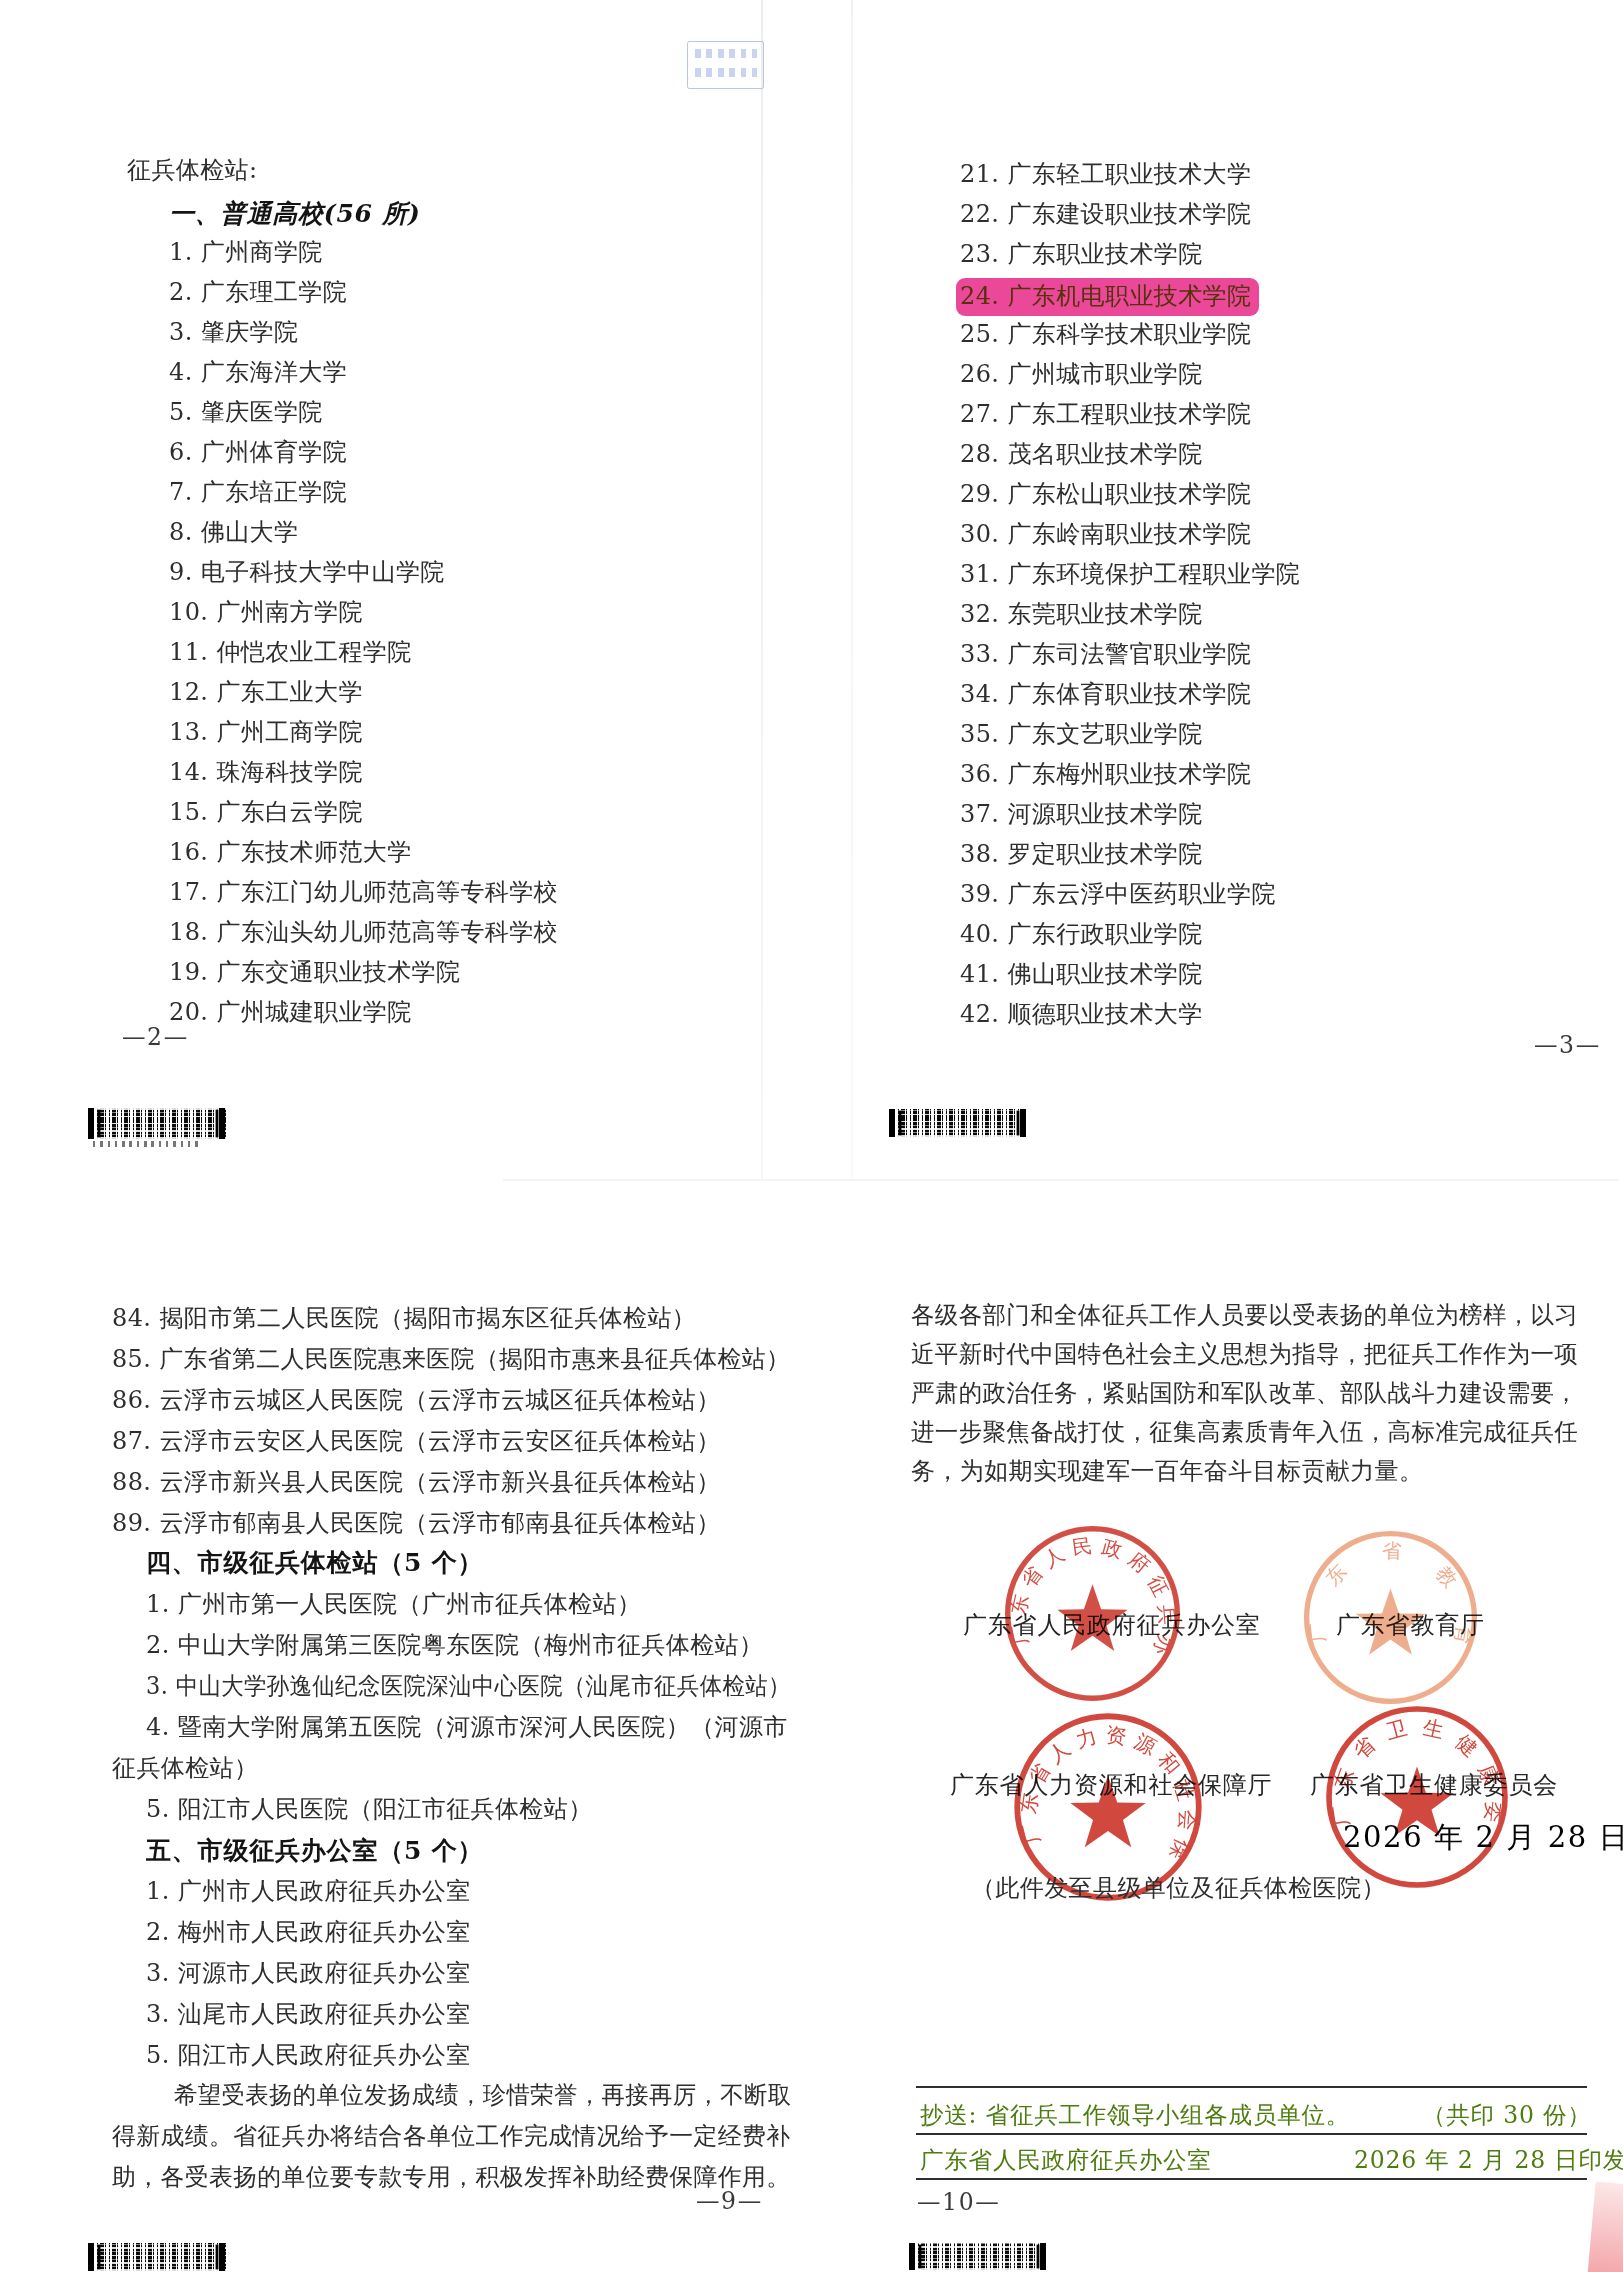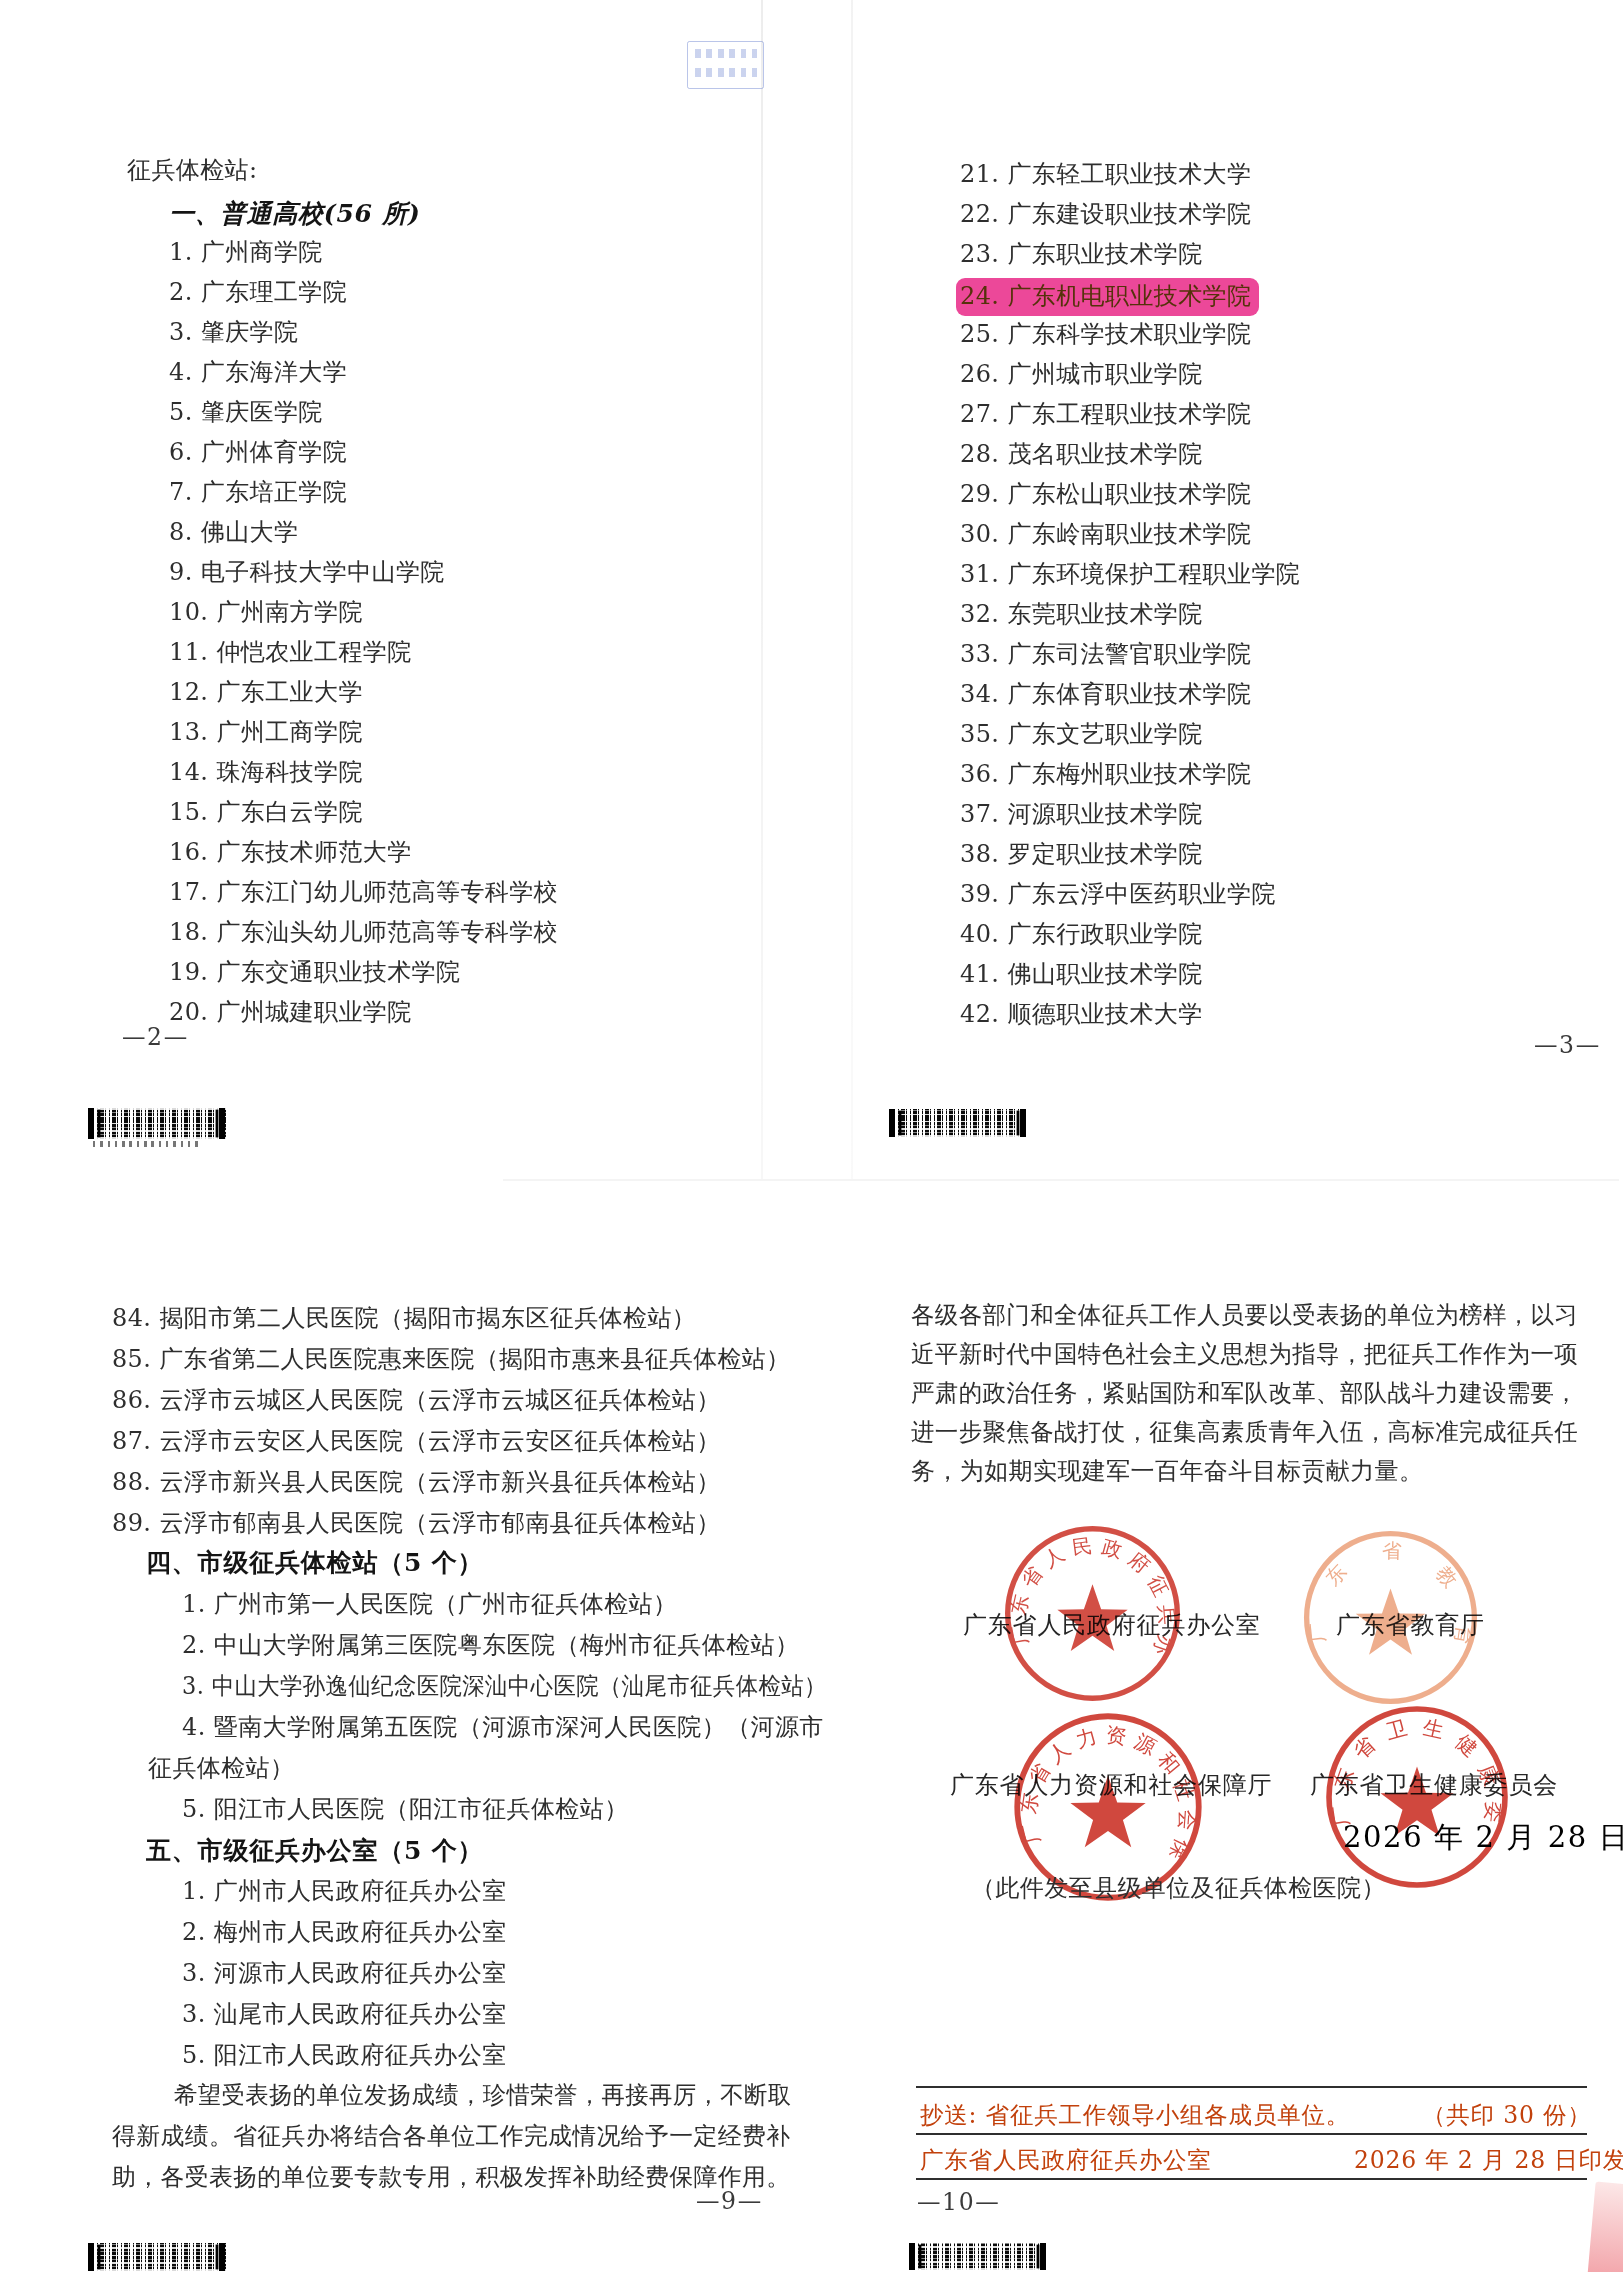--- a/index.html
+++ b/index.html
@@ -12,21 +12,21 @@
   .line .txt{display:inline-block;white-space:nowrap;}
   .line.cont{padding-left:0 !important;}
   .list{position:absolute;}
   .t30{font-size:24px;letter-spacing:0.4px;}
   .heading{font-weight:700;color:#141414;font-size:25px;letter-spacing:0.8px;white-space:nowrap;}
   .pagenum{font-size:23.5px;color:#3a3a3a;letter-spacing:1.6px;}
   .txt.highlight{background:#ec4899;color:#55320a;padding:2.4px 7.3px 3.2px 4px;margin-left:-4px;border-radius:9px;}
   
   .para .line{padding-left:0;}
   .para.indent-first .line:first-child{padding-left:62px;}
-  .p9list .line{padding-left:34px;margin-left:36px;}
+  .p9list .line{padding-left:34px;}
   
   .barcode{position:absolute;background:
       repeating-linear-gradient(90deg,#0a0a0a 0 1.6px,#fff 1.6px 2.4px,#0a0a0a 2.4px 4px,#fff 4px 4.9px,#0a0a0a 4.9px 5.7px,#fff 5.7px 9px,#0a0a0a 9px 9.7px,#fff 9.7px 12px),
       #fff;}
   .barcode::before{content:"";position:absolute;inset:0;background:
       repeating-linear-gradient(0deg,rgba(255,255,255,.85) 0 1.6px,transparent 1.6px 4px,rgba(255,255,255,.5) 4px 4.9px,transparent 4.9px 7.3px);}
   .barcode::after{content:"";position:absolute;top:0;bottom:0;left:0;width:5.7px;background:#000;
       box-shadow:8px 0 0 -1.6px #000, 126px 0 0 -1.6px #000, 131px 0 0 0 #000;}
   .bc-caption{position:absolute;height:5.7px;background:
       repeating-linear-gradient(90deg,rgba(60,60,60,.7) 0 2.4px,transparent 2.4px 7.3px);}
@@ -38,21 +38,21 @@
   
   .foldline-v{position:absolute;width:1.6px;background:linear-gradient(180deg,rgba(0,0,0,.07),rgba(0,0,0,.03));}
   .foldline-h{position:absolute;height:1.6px;background:rgba(0,0,0,.045);}
   .pink-edge{position:absolute;background:linear-gradient(180deg,rgba(244,160,160,.25),rgba(232,90,100,.6));transform:rotate(5deg);border-radius:3.2px;}
   
   .stamp{position:absolute;mix-blend-mode:multiply;pointer-events:none;}
   .seal-label{position:absolute;font-size:24px;color:#262626;letter-spacing:0.8px;white-space:nowrap;}
   .seal-date{position:absolute;font-size:29px;color:#000000;letter-spacing:1.6px;white-space:nowrap;}
   
   .rule{position:absolute;height:2.4px;background:#2f2f2f;}
-  .footer-text{position:absolute;font-size:23.5px;color:#c2410c;white-space:nowrap;letter-spacing:0.8px;}
+  .footer-text{position:absolute;font-size:23.5px;color:#4d7c0f;white-space:nowrap;letter-spacing:0.8px;}
 </style>
 </head>
 <body>
 
 <div id="page">
 
   <div class="foldline-v" style="left:761px;top:0;height:1179px;"></div>
   <div class="foldline-v" style="left:851px;top:0;height:1179px;opacity:.7;"></div>
   <div class="foldline-h" style="left:503px;top:1179px;width:1116px;"></div>
   <div class="pink-edge" style="left:1591px;top:2183px;width:37px;height:106px;"></div>

